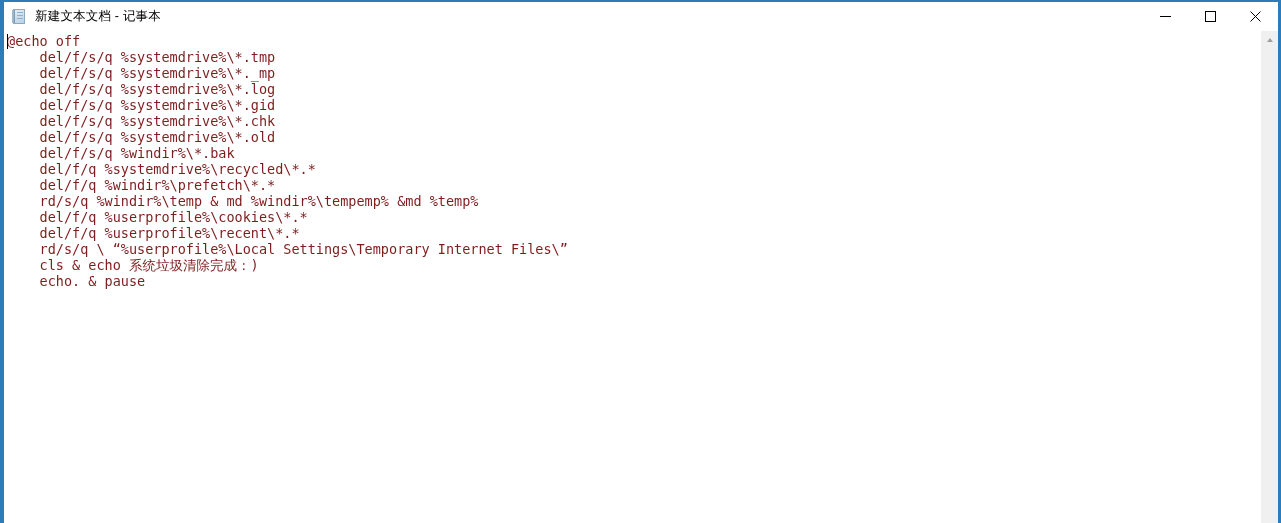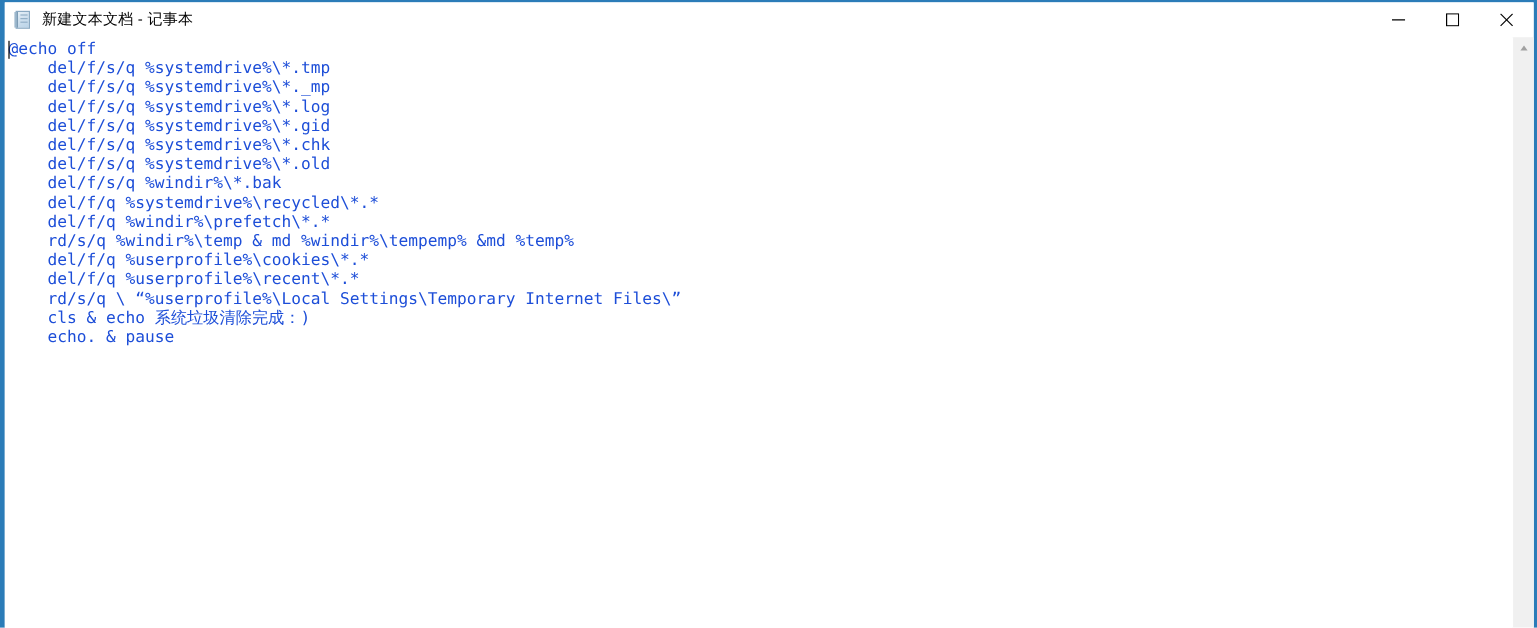--- a/index.html
+++ b/index.html
@@ -134,21 +134,21 @@
     flex: 1 1 auto;
     position: relative;
     padding: 2px 0 0 3px;
     overflow: hidden;
     background: #ffffff;
   }
   #text-content {
     font-family: "DejaVu Sans Mono", "Liberation Mono", monospace;
     font-size: 13.5px;
     line-height: 16px;
-    color: #1d4ed8;
+    color: #7f1d1d;
     white-space: pre;
     margin: 0;
     letter-spacing: 0px;
   }
   #caret {
     position: absolute;
     left: 3px;
     top: 3px;
     width: 1px;
     height: 15px;

